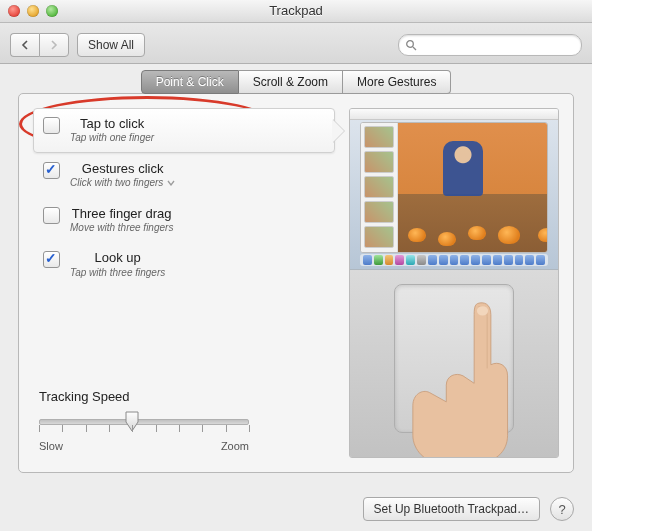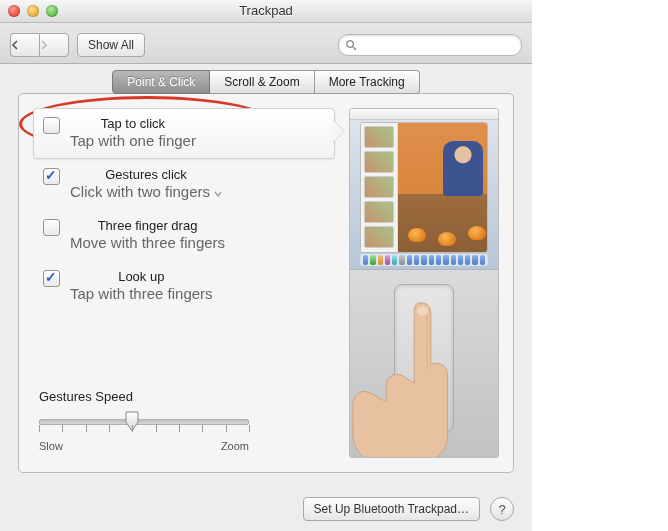--- a/index.html
+++ b/index.html
@@ -5,21 +5,21 @@
   html, body {
     margin: 0;
     padding: 0;
     background: #fff;
     font-family: "Lucida Grande", "Helvetica Neue", Arial, sans-serif;
     font-size: 13px;
     color: #222;
     -webkit-font-smoothing: antialiased;
   }
   .window {
-    width: 532px;
+    width: 592px;
     height: 531px;
     background: #ededed;
     position: relative;
     box-sizing: border-box;
     overflow: hidden;
   }
   
   .titlebar {
     height: 22px;
     background: linear-gradient(#f6f6f6, #dcdcdc);
@@ -56,21 +56,21 @@
     padding: 4px 10px 0 10px;
     background: linear-gradient(#e8e8e8, #d8d8d8);
     border-bottom: 1px solid #b0b0b0;
     display: flex;
     align-items: center;
     gap: 8px;
   }
   .btn, .segbtn {
     display: inline-flex;
     align-items: center;
-    justify-content: flex-start;
+    justify-content: center;
     height: 22px;
     padding: 0 10px;
     border: 1px solid #a8a8a8;
     border-radius: 4px;
     background: linear-gradient(#fdfdfd, #e6e6e6);
     box-shadow: 0 1px 0 rgba(255,255,255,.7) inset;
     font-size: 12px;
     color: #333;
   }
   .seg {
@@ -187,21 +187,21 @@
     right:-10px;
     top:10px;
     width:0; height:0;
     border-top: 12px solid transparent;
     border-bottom: 12px solid transparent;
     border-left: 12px solid #f5f5f5;
     filter: drop-shadow(1px 0 0 #d0d0d0);
   }
   .opt .texts { display:flex; flex-direction:column; line-height:1.25;}
   .opt .title2 { font-size: 13px; color:#222;text-align:center; }
-  .opt .sub { font-size: 15px; color:#666; display:flex; align-items:center; gap:4px;}
+  .opt .sub { font-size: 10px; color:#666; display:flex; align-items:center; gap:4px;font-style:italic;}
   .chev-down-icon { opacity:.7; }
 
   .checkbox {
     width: 15px; height: 15px;
     border: 1px solid #949494;
     border-radius: 3px;
     background: linear-gradient(#fff, #e9e9e9);
     box-shadow: inset 0 1px 0 #fff;
     margin-top: 1px;
     position: relative;
@@ -445,21 +445,21 @@
   <div class="content">
 
     <div class="tabs">
       <div class="tab selected">
         <span>Point &amp; Click</span>
       </div>
       <div class="tab">
         <span>Scroll &amp; Zoom</span>
       </div>
       <div class="tab">
-        <span>More Tracking</span>
+        <span>More Gestures</span>
       </div>
     </div>
 
     <div class="panel">
 
       <div class="leftcol">
 
         <div class="annotation" style="left:-14px; top:-12px; width:250px; height:50px;"></div>
 
         <div class="optlist">
@@ -499,21 +499,21 @@
             <div class="checkbox checked"></div>
             <div class="texts">
               <span class="title2">Look up</span>
               <span class="sub">Tap with three fingers</span>
             </div>
           </div>
 
         </div>
 
         <div class="slider-wrap">
-          <div class="slider-label">Gestures Speed</div>
+          <div class="slider-label">Tracking Speed</div>
           <div class="slider" id="slider">
             <div class="slider-track"></div>
 
             <div class="slider-thumb" id="slider-thumb" style="left: 44.4444%;">
               <svg width="16" height="22" viewBox="0 0 16 22">
                 <path d="M2 2 H14 V12 L8 21 L2 12 Z" fill="url(#g)" stroke="#8a8a8a"></path>
                 <defs>
                     <linearGradient id="g" x1="0" y1="0" x2="0" y2="1">
                   <stop offset="0" stop-color="#fefefe"></stop>
                       <stop offset="1" stop-color="#d7d7d7"></stop>

